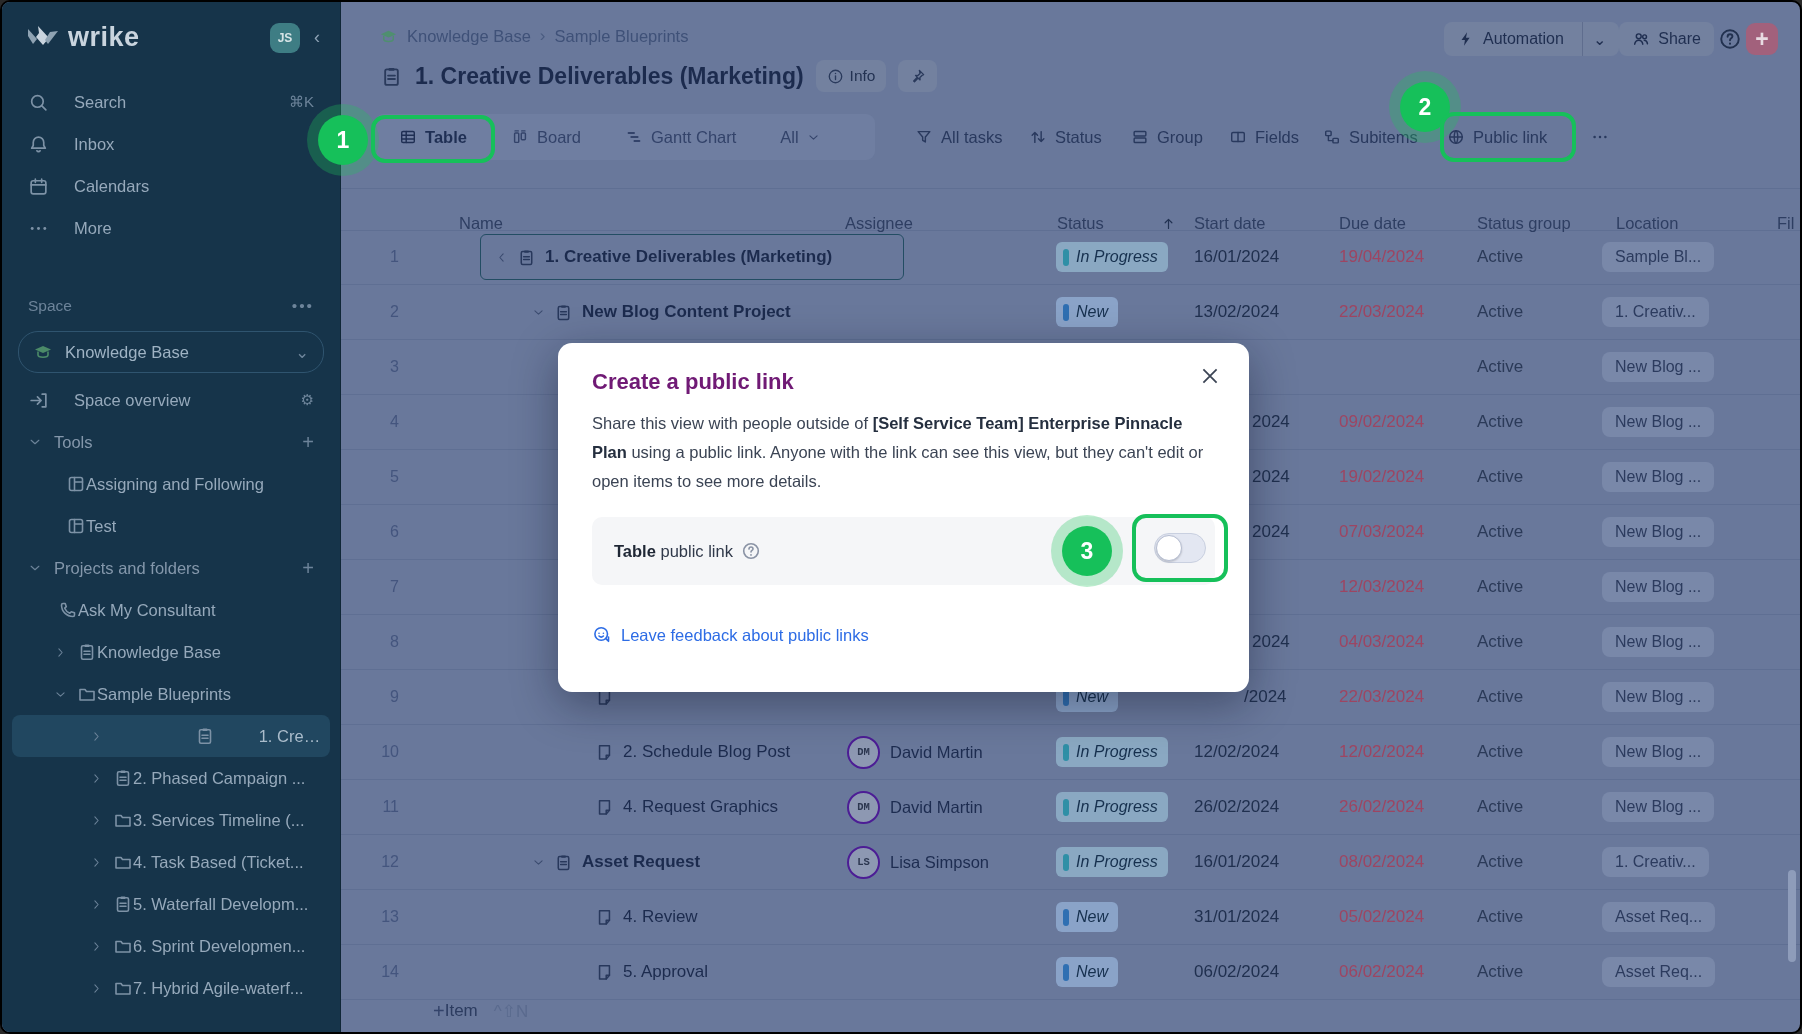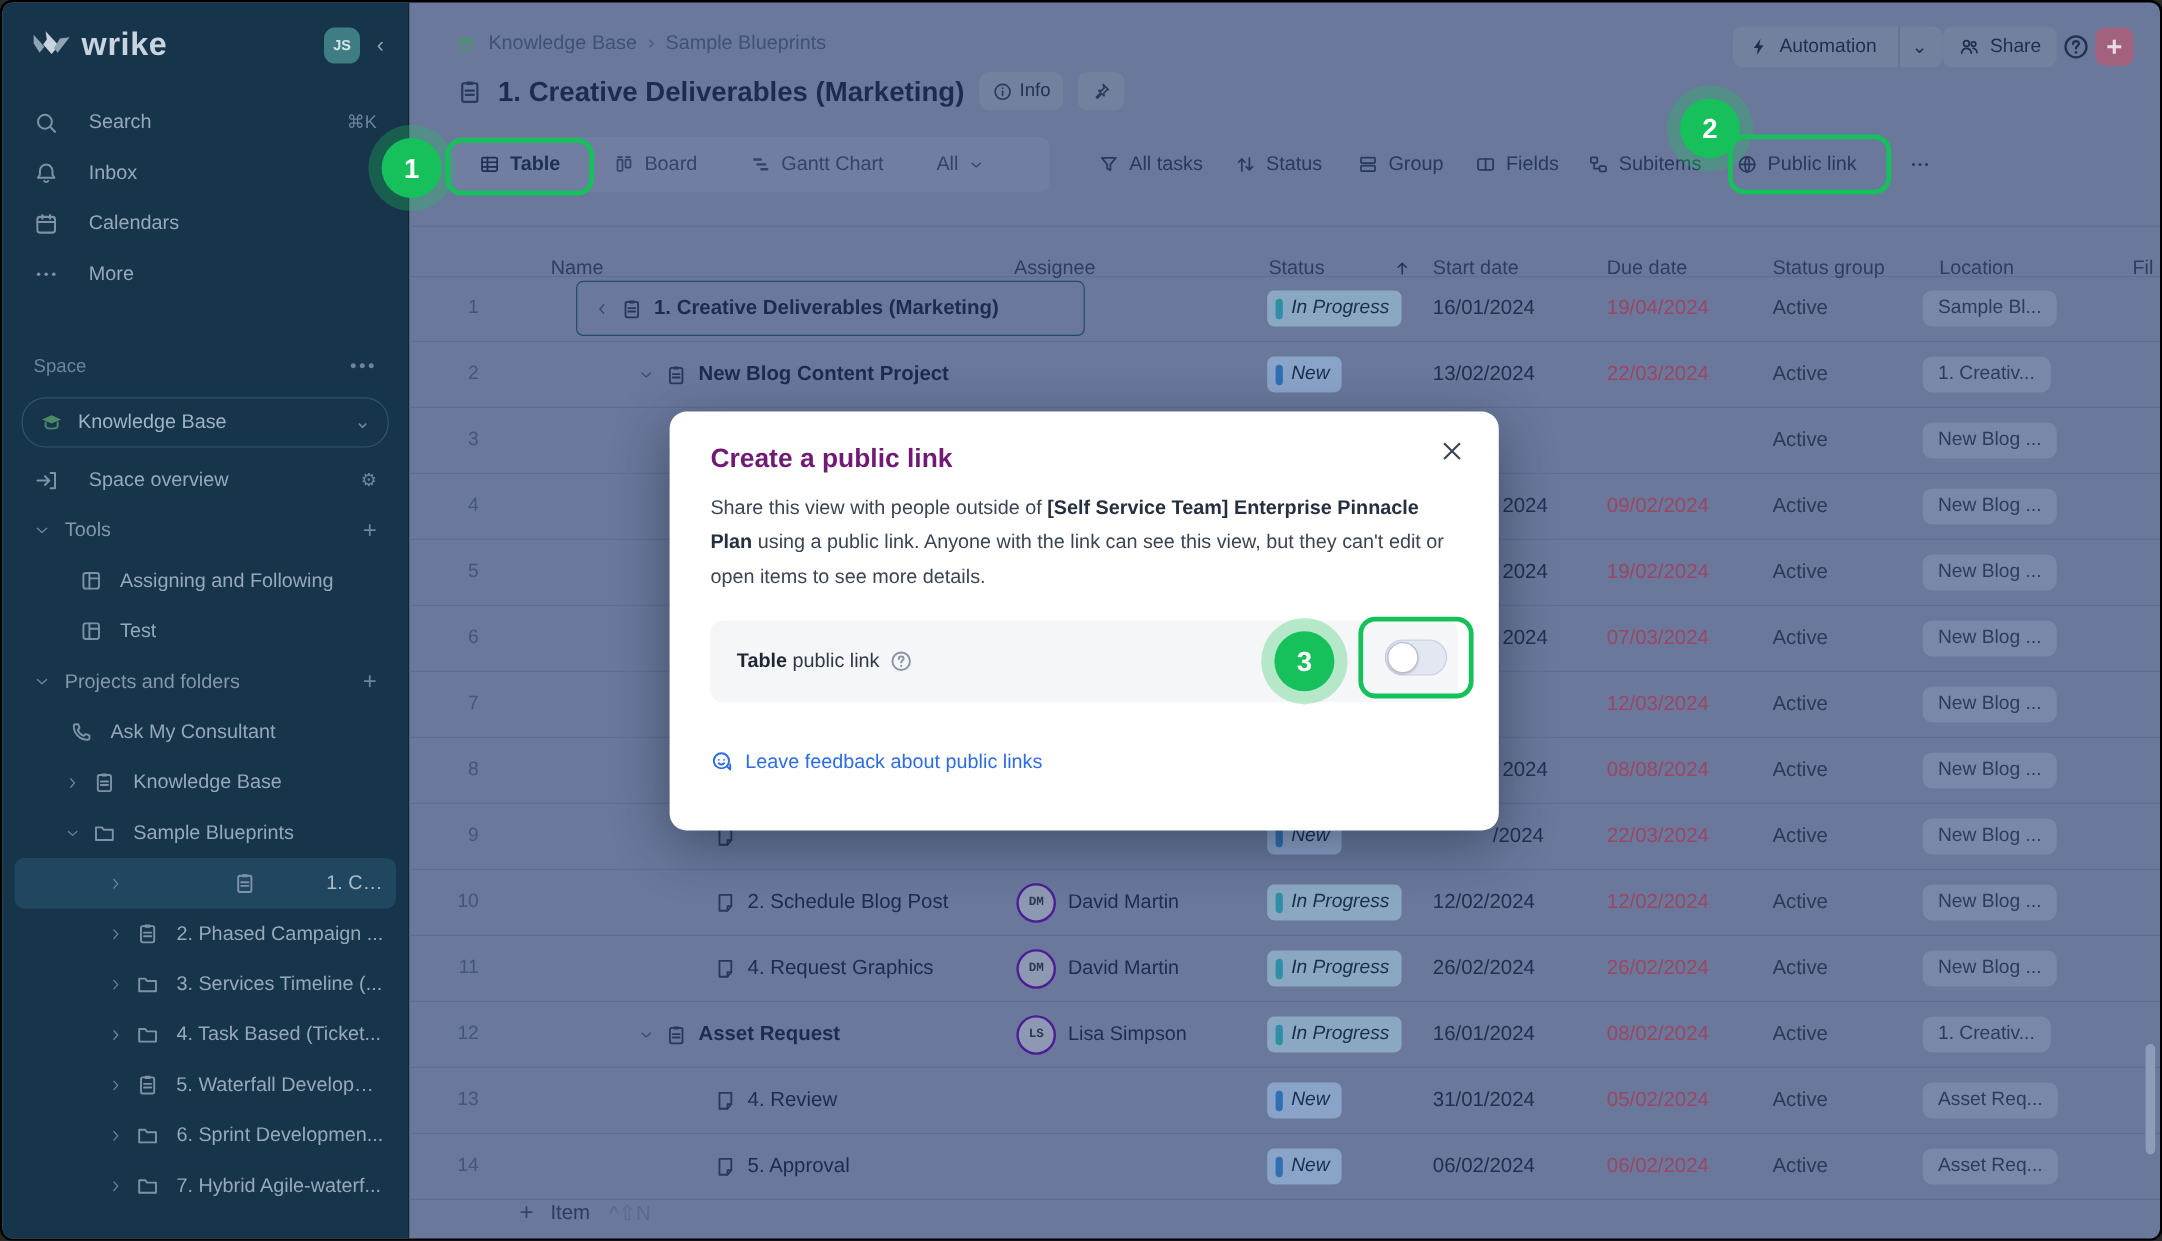--- a/index.html
+++ b/index.html
@@ -33,21 +33,21 @@
   .kb-select .ic{width:20px;height:20px;color:#4b8a68;}
   .kb-select .lbl{margin-left:12px;}
   .kb-select .acc{margin-left:auto;color:var(--sb-dim);}
   .grp-head{display:flex;align-items:center;height:42px;padding:0 26px;color:#8497ab;font-size:16.5px;}
   .grp-head .chev{width:14px;height:14px;color:var(--sb-dim);margin-right:12px;}
   .grp-head .acc{margin-left:auto;color:var(--sb-dim);font-size:20px;}
   .tree-item{display:flex;align-items:center;height:42px;color:var(--sb-text);font-size:16.5px;
     margin:0 10px;border-radius:8px;padding:0 8px;white-space:nowrap;overflow:hidden;}
   .tree-item .exp{width:13px;height:13px;color:var(--sb-dim);flex:0 0 auto;}
   .tree-item .ic{width:20px;height:20px;color:var(--sb-icon);flex:0 0 auto;}
-  .tree-item .lbl{margin-left:14px;overflow:hidden;text-overflow:ellipsis;}
+  .tree-item .lbl{margin-left:0;overflow:hidden;text-overflow:ellipsis;}
   .tree-item.sel{background:#214760;color:#aabccb;gap:44px;}
   
   .content{position:absolute;left:339px;top:0;right:0;bottom:0;}
   .breadcrumb{position:absolute;left:38px;top:24px;display:flex;align-items:center;gap:9px;
     font-size:16.5px;color:#3f5178;}
   .breadcrumb .ic{width:19px;height:19px;color:#4f8f6f;}
   .breadcrumb .sep{color:#4a5c80;font-size:17px;}
   .titlerow{position:absolute;left:39px;top:58px;display:flex;align-items:center;gap:12px;}
   .titlerow .ic{width:23px;height:23px;color:#2a3a5c;}
   .page-title{font-size:23px;font-weight:700;color:var(--dark);}
@@ -106,21 +106,21 @@
   .c-due{left:998px;width:138px;color:var(--red);font-size:17px;}
   .c-grp{left:1136px;width:135px;color:#2b3a58;font-size:17px;}
   .c-loc{left:1261px;width:175px;}
   .chip{background:#7988a9;border-radius:8px;padding:6px 13px;font-size:16px;color:#2c3b5e;
     white-space:nowrap;}
   .partial{padding-left:58px;}
   .partial9{padding-left:50px;}
   .additem{position:absolute;left:0;right:0;top:984px;height:50px;display:flex;align-items:center;
     font-size:17px;color:var(--mid);}
   .additem .plus{margin-left:92px;font-size:20px;color:#33436a;}
-  .additem .lbl{margin-left:14px;}
+  .additem .lbl{}
   .additem .sc{margin-left:16px;color:#5a6a8e;}
   .scrollthumb{position:absolute;right:4px;top:868px;width:8px;height:92px;border-radius:4px;
     background:#8e9cba;}
   
   .modal{position:absolute;left:556px;top:341px;width:691px;height:349px;background:#fff;
     border-radius:14px;box-shadow:0 12px 45px rgba(10,15,35,.40);z-index:50;box-sizing:border-box;
     padding:26px 34px;color:#3b4454;}
   .m-title{font-size:22px;font-weight:700;color:#701a75;}
   .m-body{margin-top:14px;font-size:16.5px;line-height:29px;width:618px;}
   .m-body b{color:#252f3f;}
@@ -819,21 +819,21 @@
               </svg>
             </span>
             <span class="nm"></span>
           </div>
           <div class="cell c-asg"></div>
           <div class="cell c-sta"></div>
           <div class="cell c-start">
             <span class="partial">2024</span>
           </div>
           <div class="cell c-due">
-            <span>08/08/2024</span>
+            <span>04/03/2024</span>
           </div>
           <div class="cell c-grp">
             <span>Active</span>
           </div>
           <div class="cell c-loc">
             <span class="chip">New Blog ...</span>
           </div>
         </div>
         <div class="trow">
           <div class="cell c-num">9</div>

